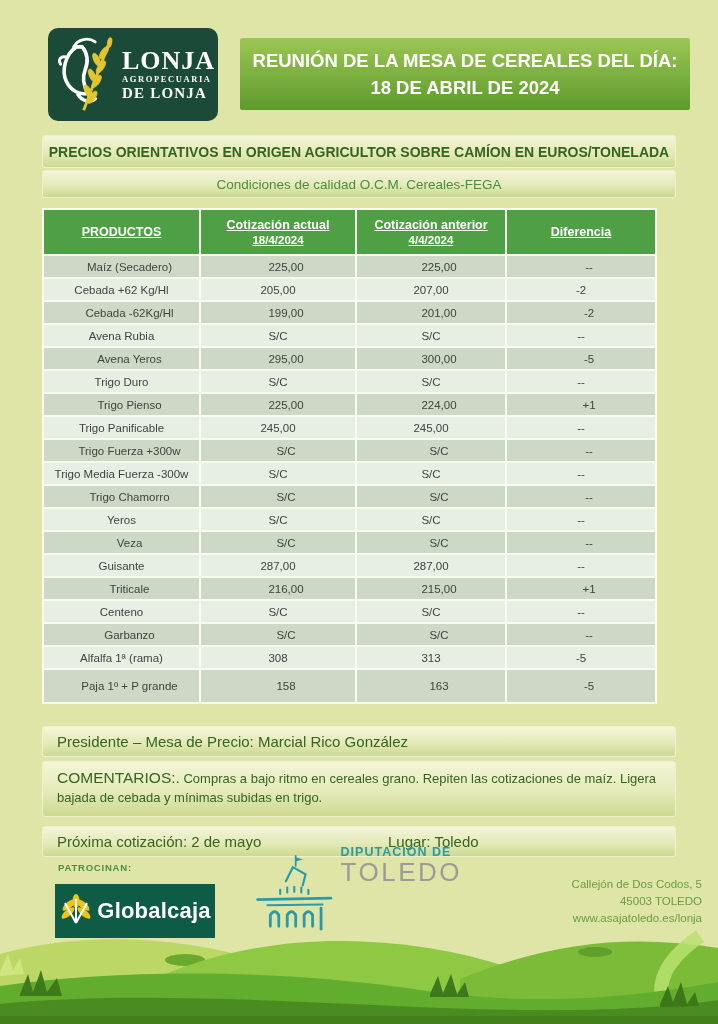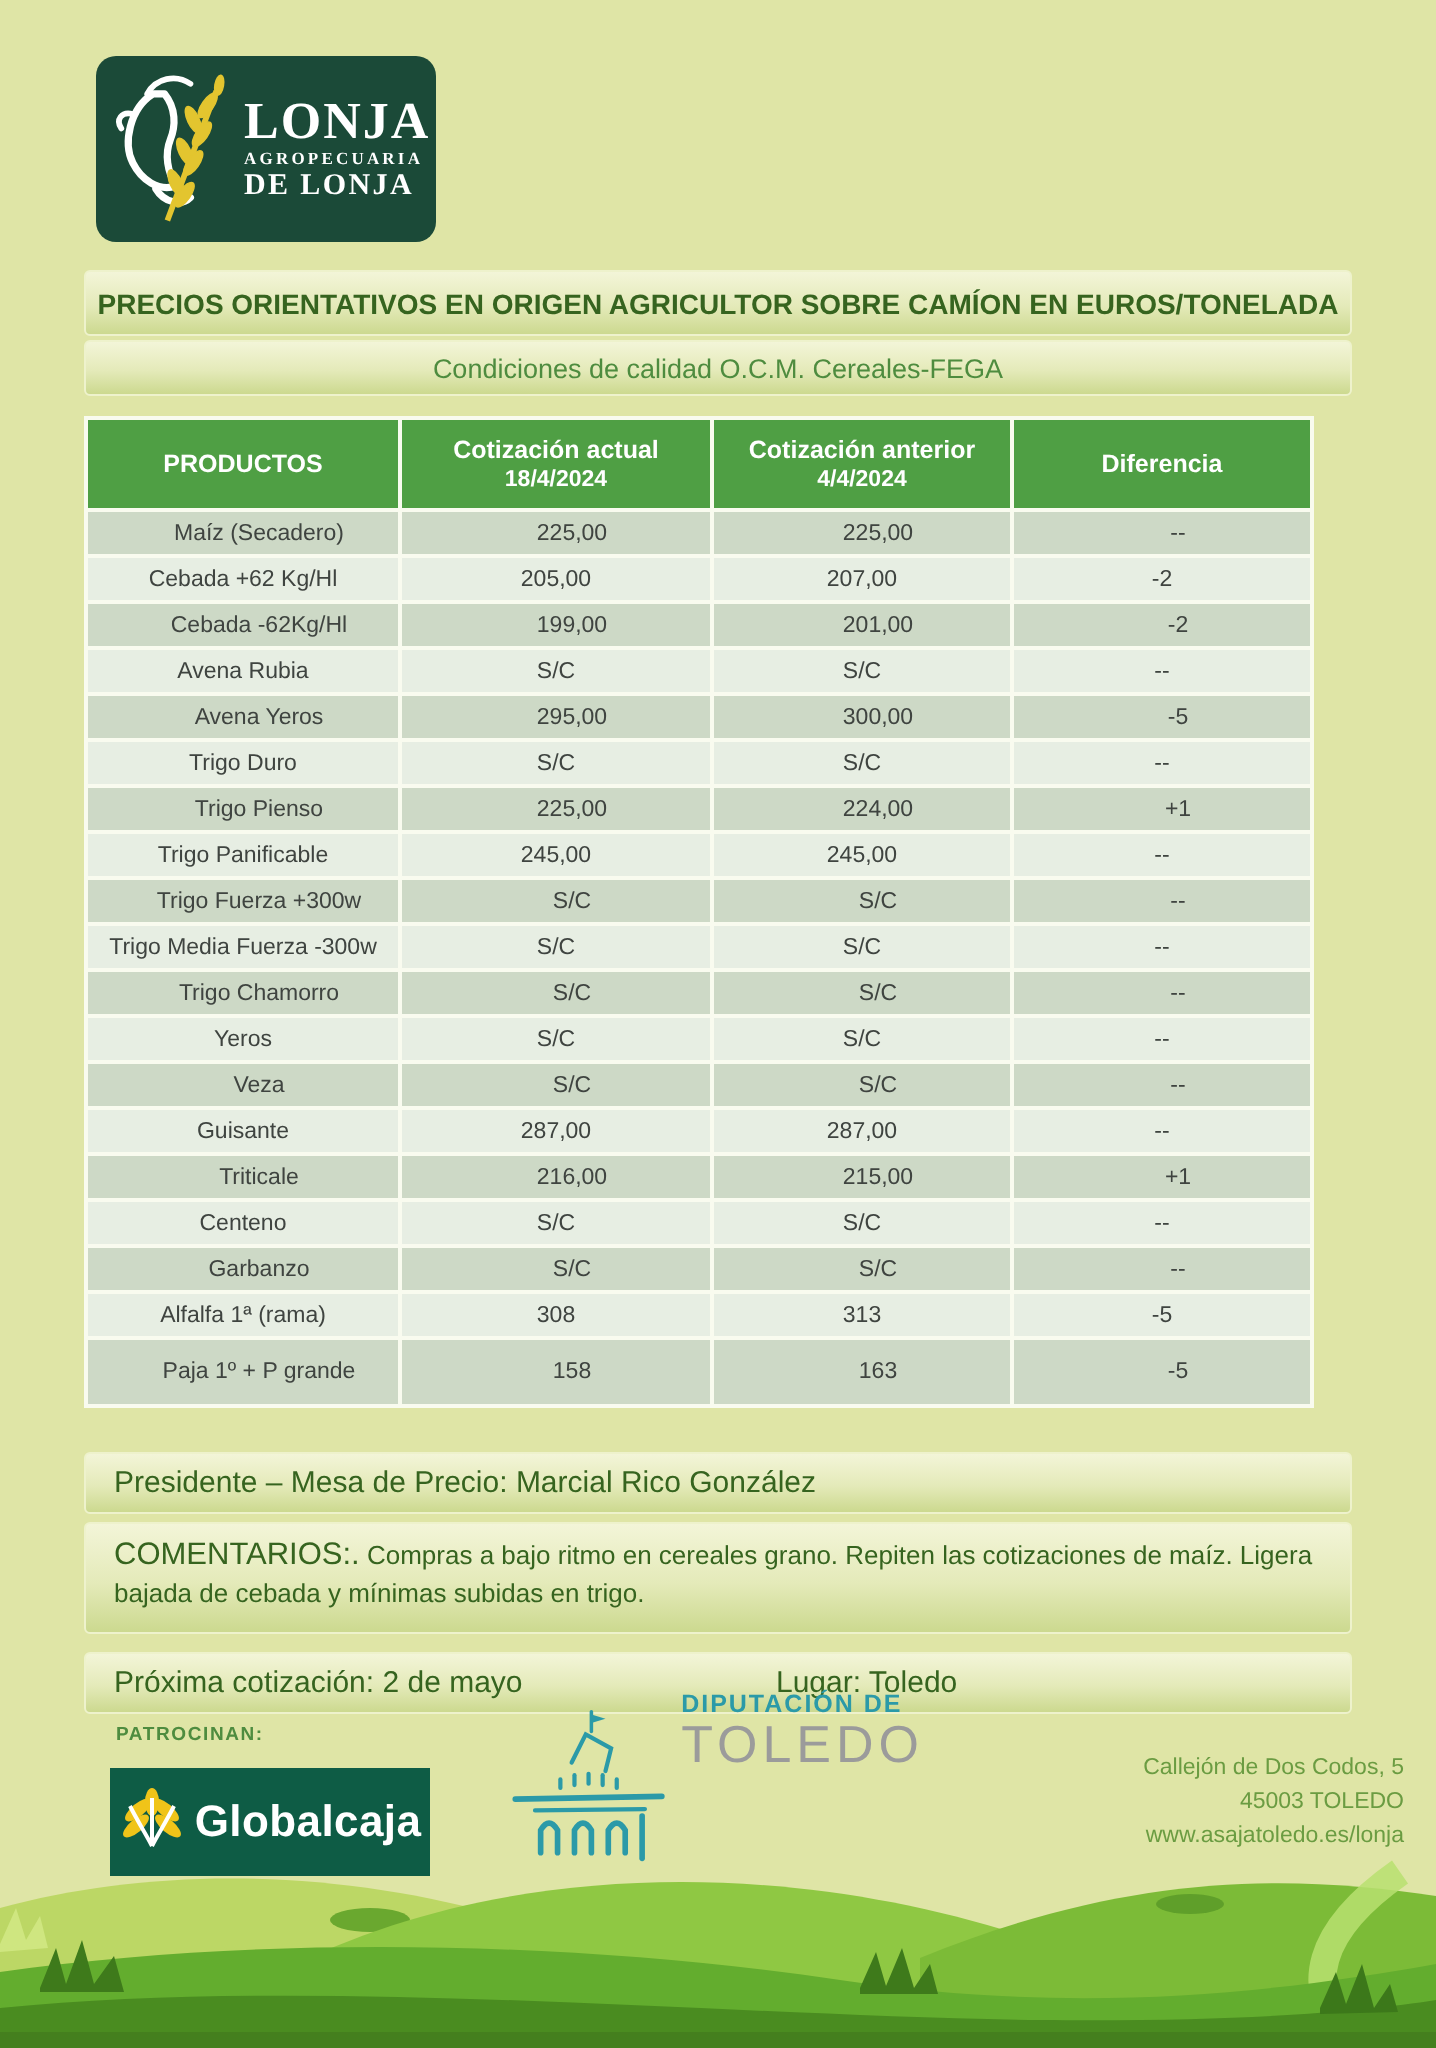--- a/index.html
+++ b/index.html
@@ -54,21 +54,21 @@
   .nextbar .lugar{position:absolute;left:345px;}
 
   
   table.prices{position:absolute;left:42px;top:208px;border-collapse:separate;border-spacing:2px;
     background:var(--grid-white);table-layout:fixed;}
   table.prices col:nth-child(1){width:155px;}
   table.prices col:nth-child(2){width:154px;}
   table.prices col:nth-child(3){width:148px;}
   table.prices col:nth-child(4){width:148px;}
   table.prices th{background:var(--table-header-bg);color:#fff;height:44px;font-size:12.5px;
-    font-weight:700;text-align:center;vertical-align:middle;padding:0 4px;}
+    font-weight:700;text-align:center;vertical-align:middle;padding:0 4px;text-decoration:underline;}
   table.prices th .h-sub{font-size:11.5px;font-weight:700;margin-top:2px;}
   table.prices td{height:21px;font-size:11.5px;color:var(--cell-text);text-align:center;
     vertical-align:middle;padding:0 4px;}
   table.prices tr.odd td{background:var(--row-odd);padding-left:20px;}
   table.prices tr.even td{background:var(--row-even);}
   table.prices tr.tall td{height:32px;}
 
   
   .patrocinan{position:absolute;left:58px;top:862px;color:var(--text-green);font-size:9.5px;
     font-weight:700;letter-spacing:.8px;z-index:4;}
@@ -110,20 +110,24 @@
         <ellipse cx="80" cy="10" rx="7" ry="3" transform="rotate(-80 80 10)"></ellipse>
       </g>
     </svg>
     <div class="logo-text">
       <div class="logo-l1">LONJA</div>
       <div class="logo-l2">AGROPECUARIA</div>
       <div class="logo-l3">DE LONJA</div>
     </div>
   </div>
 
+  <div class="title-banner">
+    <div>REUNIÓN DE LA MESA DE CEREALES DEL DÍA:</div>
+    <div>18 DE ABRIL DE 2024</div>
+  </div>
 
   <div class="bar bar1">
     <span>PRECIOS ORIENTATIVOS EN ORIGEN AGRICULTOR SOBRE CAMÍON EN EUROS/TONELADA</span>
   </div>
   <div class="bar bar2">
     <span>Condiciones de calidad O.C.M. Cereales-FEGA</span>
   </div>
 
   <table class="prices">
     <colgroup>

